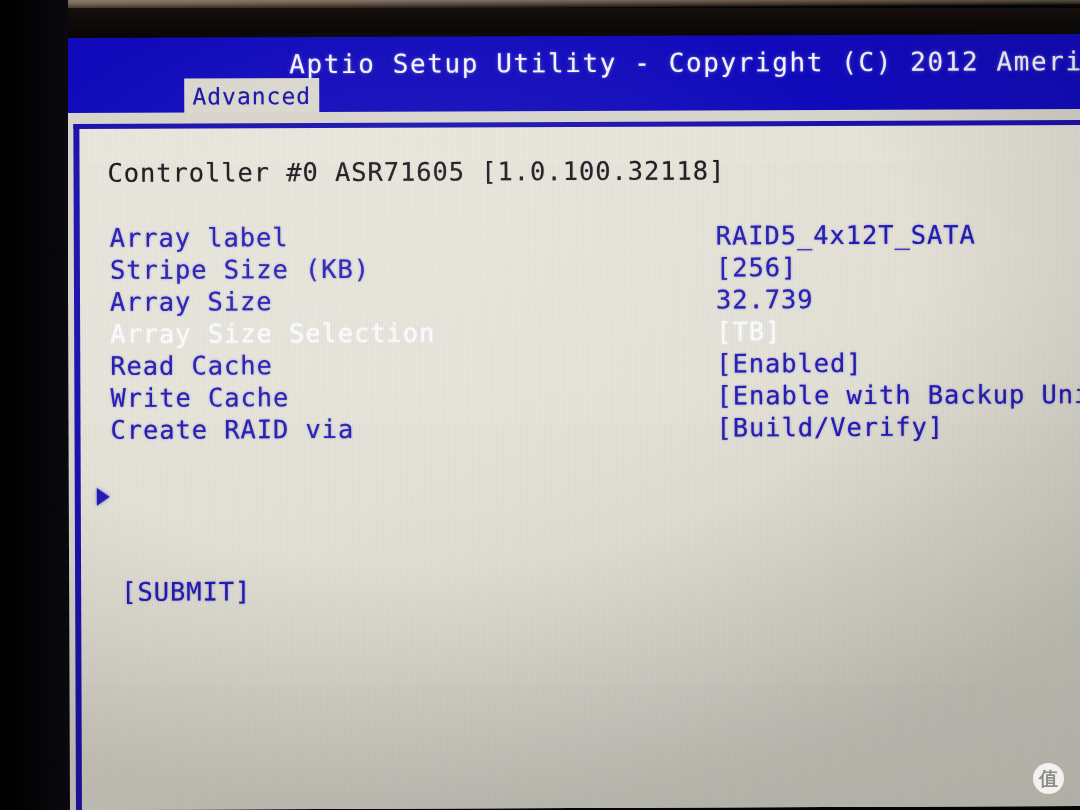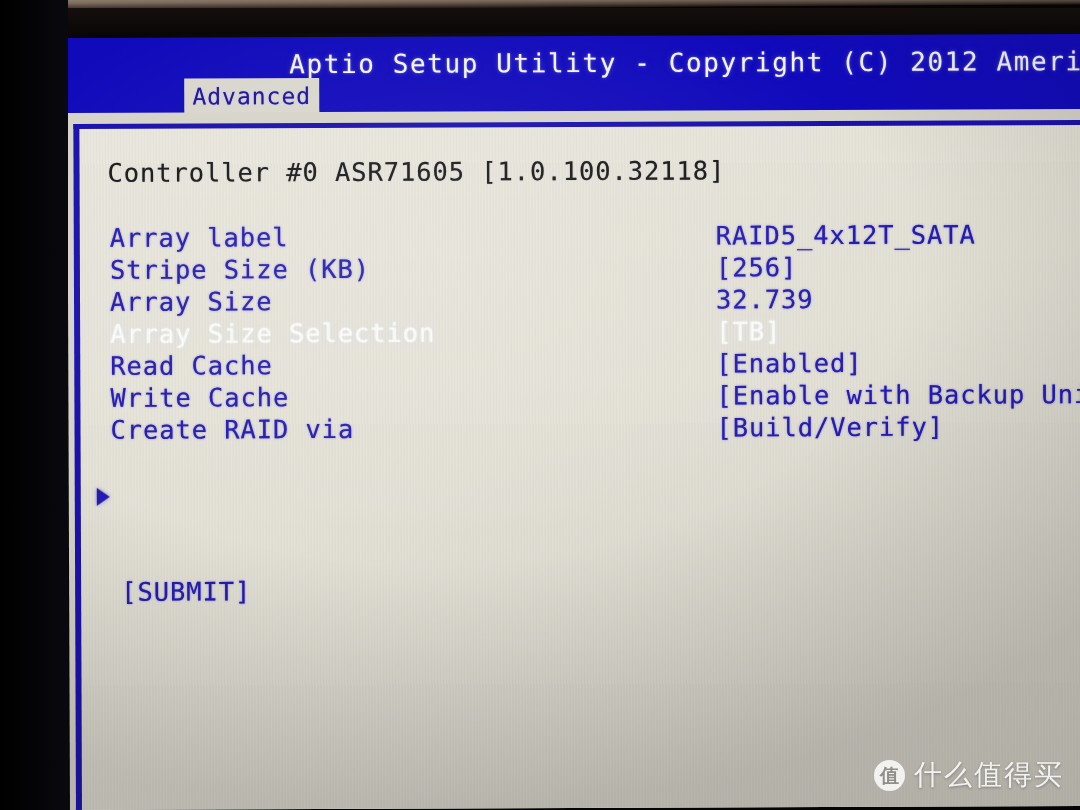--- a/index.html
+++ b/index.html
@@ -281,16 +281,15 @@
       </div>
     </div>
 
     <div class="vignette"></div>
   </div>
 
   <div class="bezel-left"></div>
 
   <div class="watermark">
     <div class="wm-logo">值</div>
-    <div class="wm-text">什么值得买</div>
   </div>
 
 </div>
 
 </body></html>

